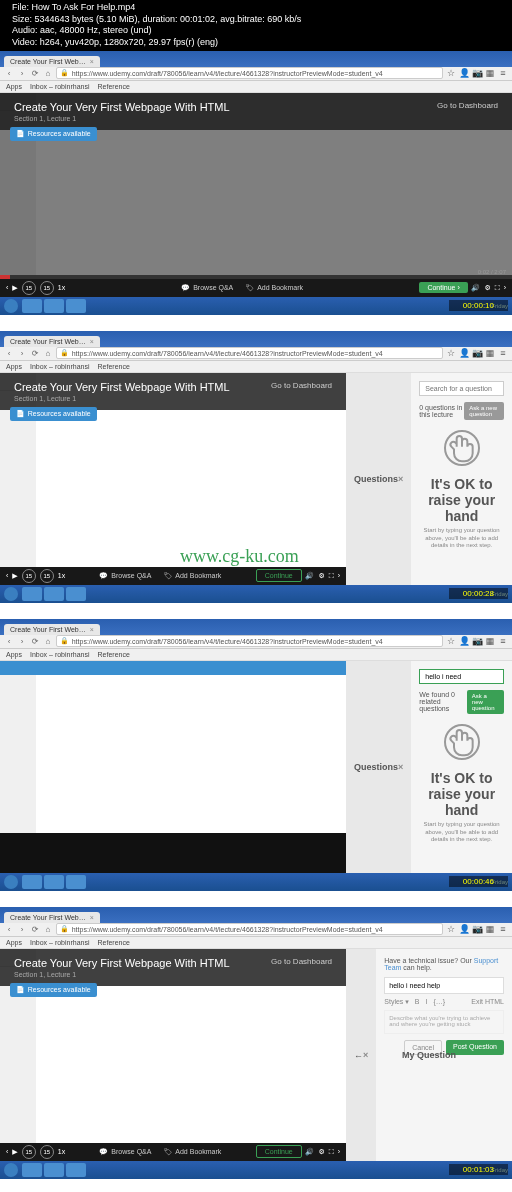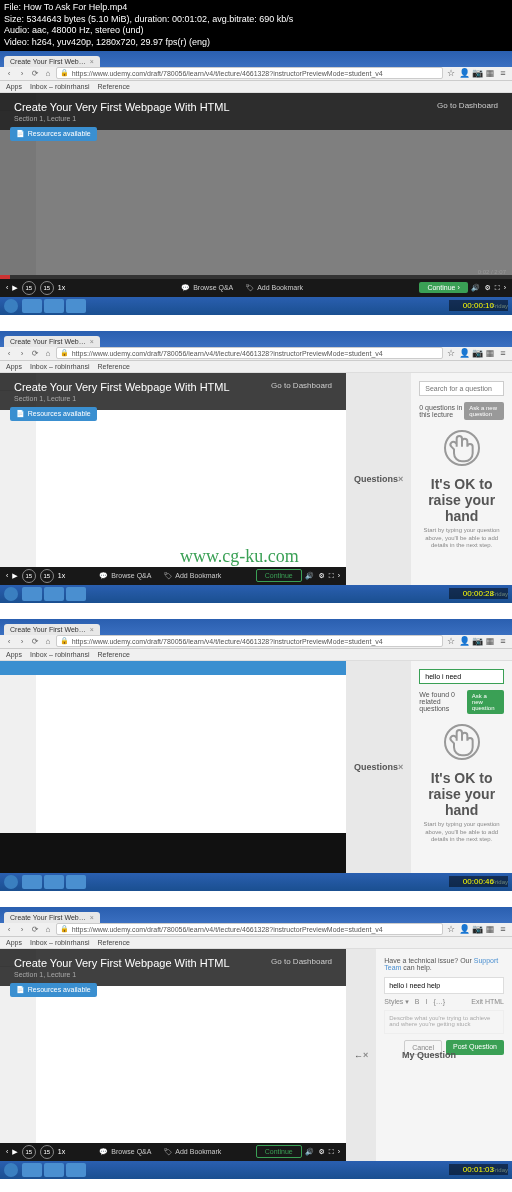--- a/index.html
+++ b/index.html
@@ -1,17 +1,17 @@
 <!DOCTYPE html>
 <html><head>
 <meta charset="utf-8">
 <style>
 *{margin:0;padding:0;box-sizing:border-box;font-family:Arial,sans-serif}
 body{background:#000;width:512px}
-.meta{color:#fff;font-size:9px;padding:2px 4px;line-height:1.3}
+.meta{color:#fff;font-size:9px;padding:2px 12px;line-height:1.3}
 .stack{display:flex;flex-direction:column}
 .frame{position:relative;background:#fff}
 .browser-top{background:linear-gradient(#2a5fb0,#3a6fc0);height:16px;display:flex;align-items:flex-end}
 .tab{background:#e8e8e8;color:#333;font-size:7px;padding:2px 6px;border-radius:3px 3px 0 0;margin-left:4px;display:flex;align-items:center;gap:4px}
 .tab-x{color:#888;cursor:pointer}
 .addr-bar{background:#f0f0f0;height:14px;display:flex;align-items:center;padding:0 4px;gap:3px;font-size:8px;border-bottom:1px solid #ccc}
 .nav-btn{color:#666;width:10px;text-align:center}
 .url-box{flex:1;background:#fff;border:1px solid #ccc;border-radius:2px;padding:1px 3px;display:flex;align-items:center;gap:3px;font-size:7px;color:#555}
 .lock{color:#4a4}
 .tool-icons{display:flex;gap:3px}

